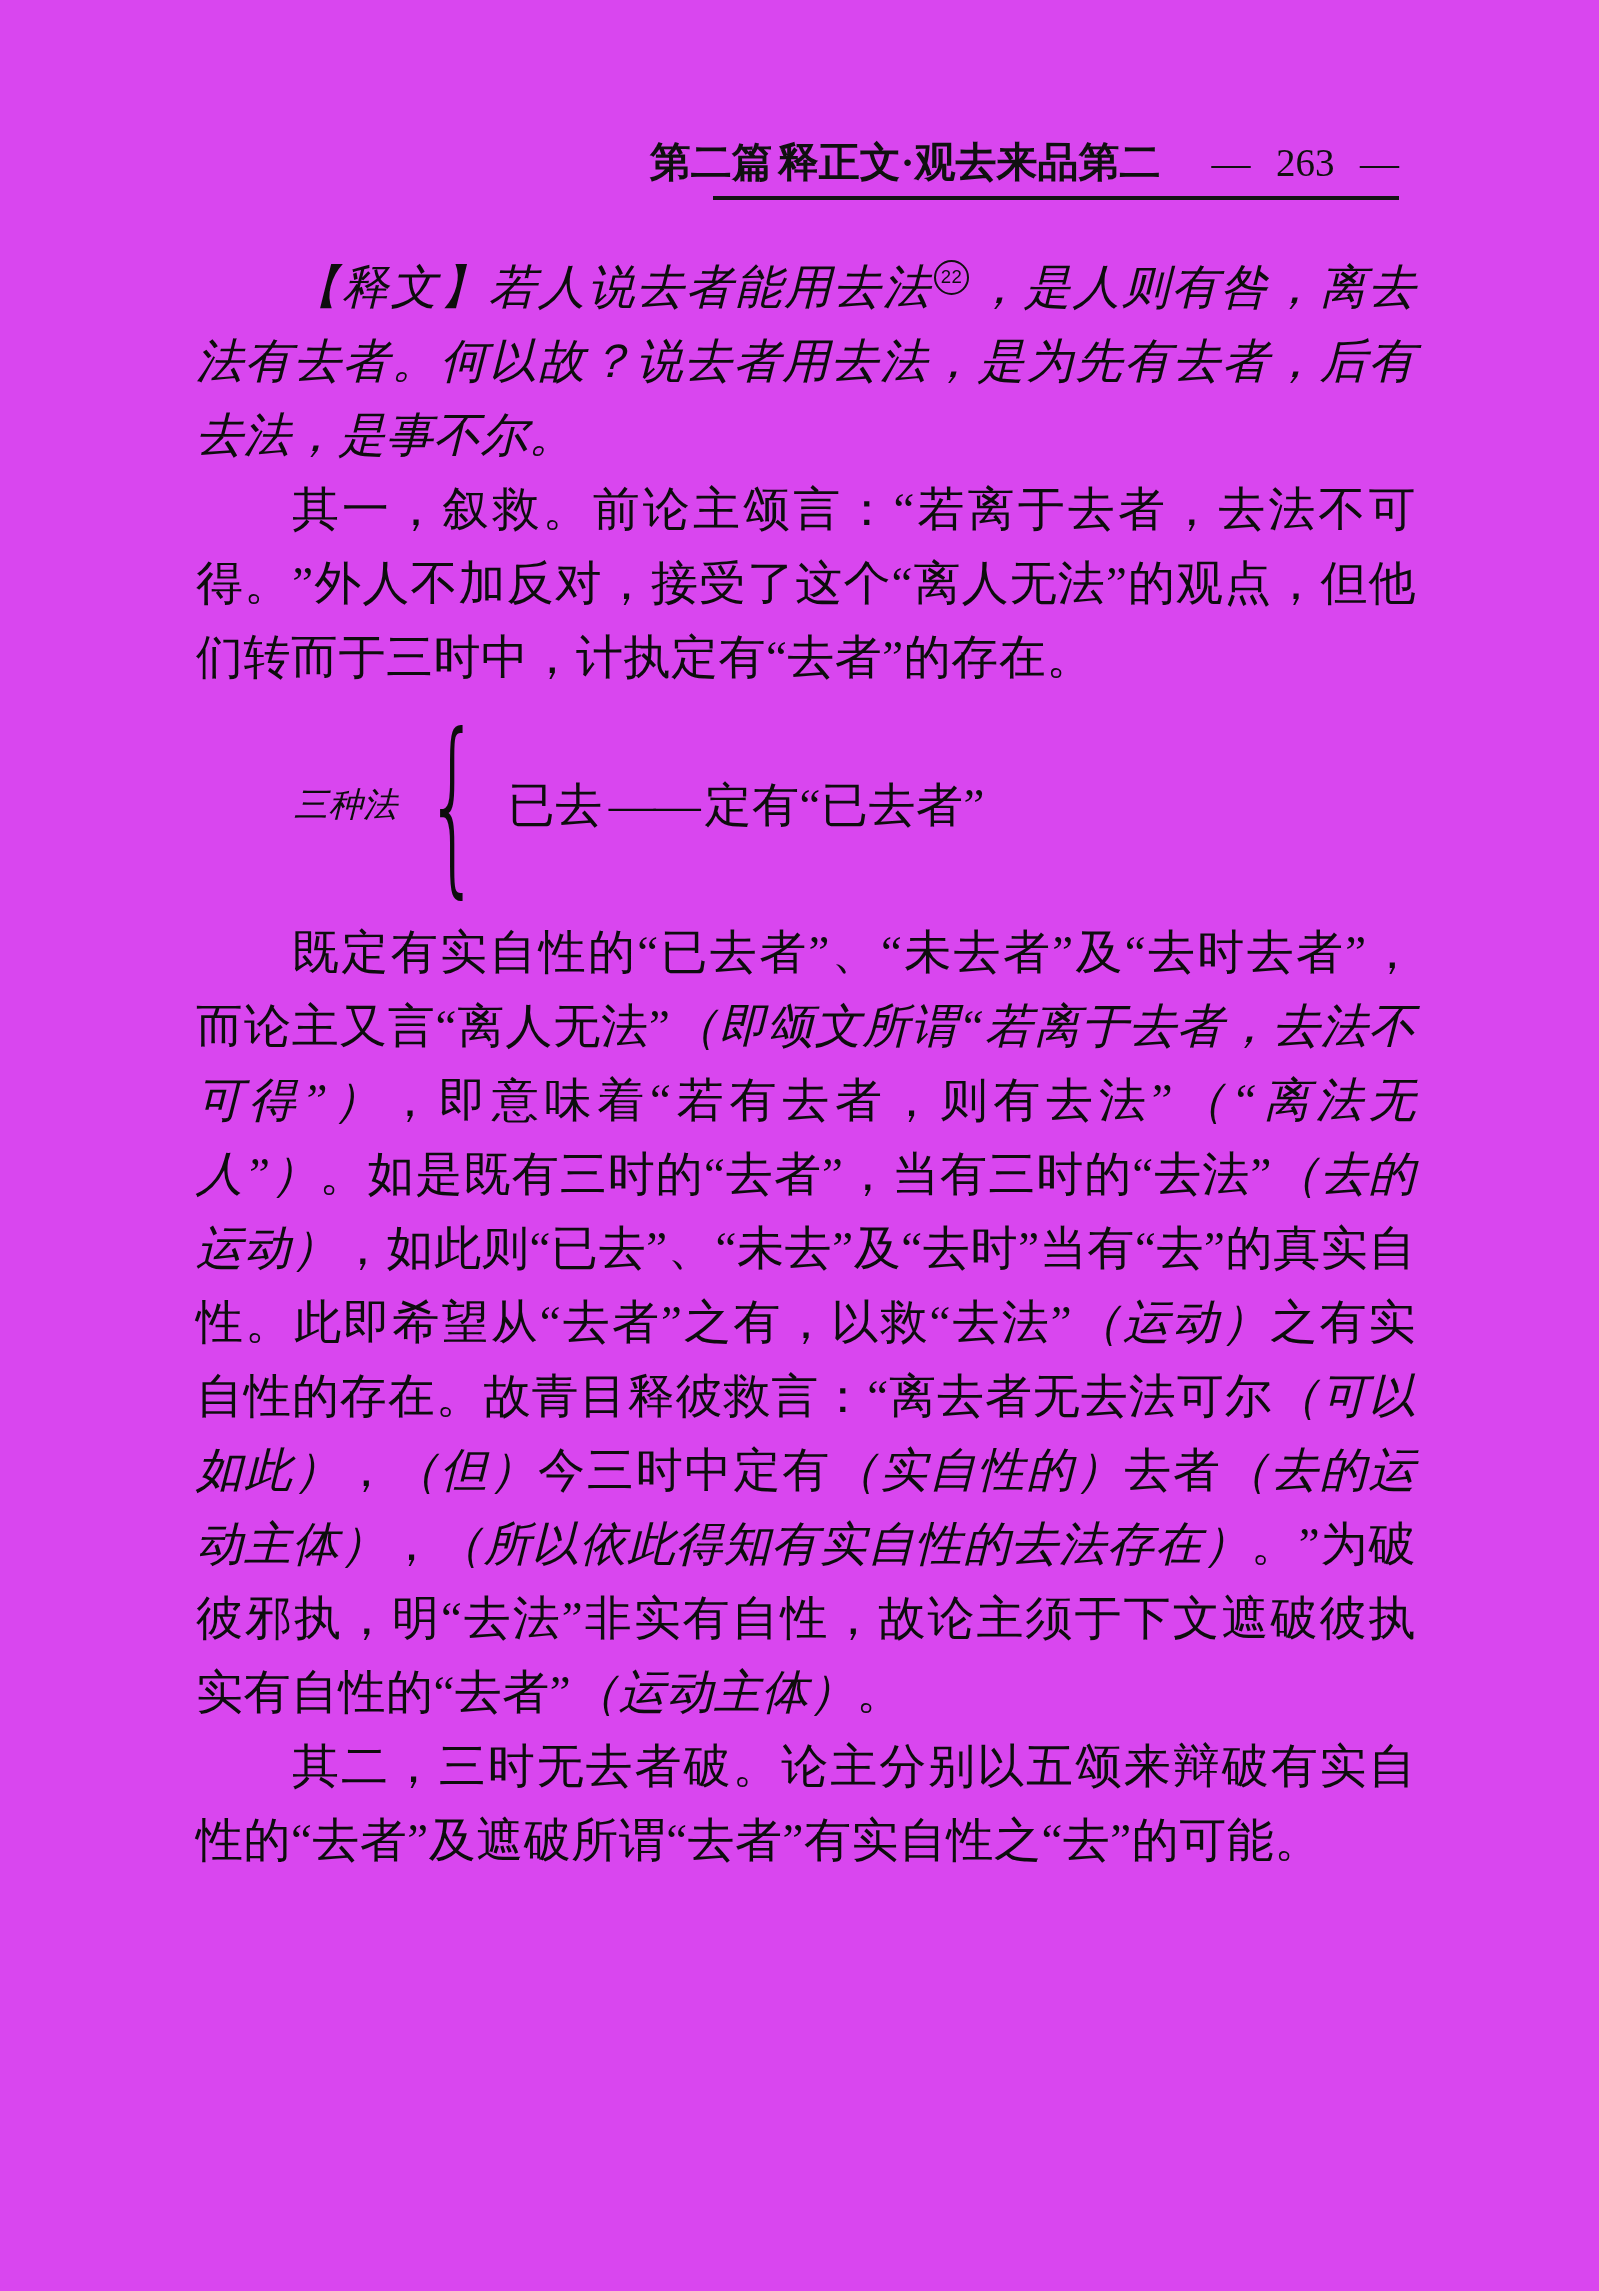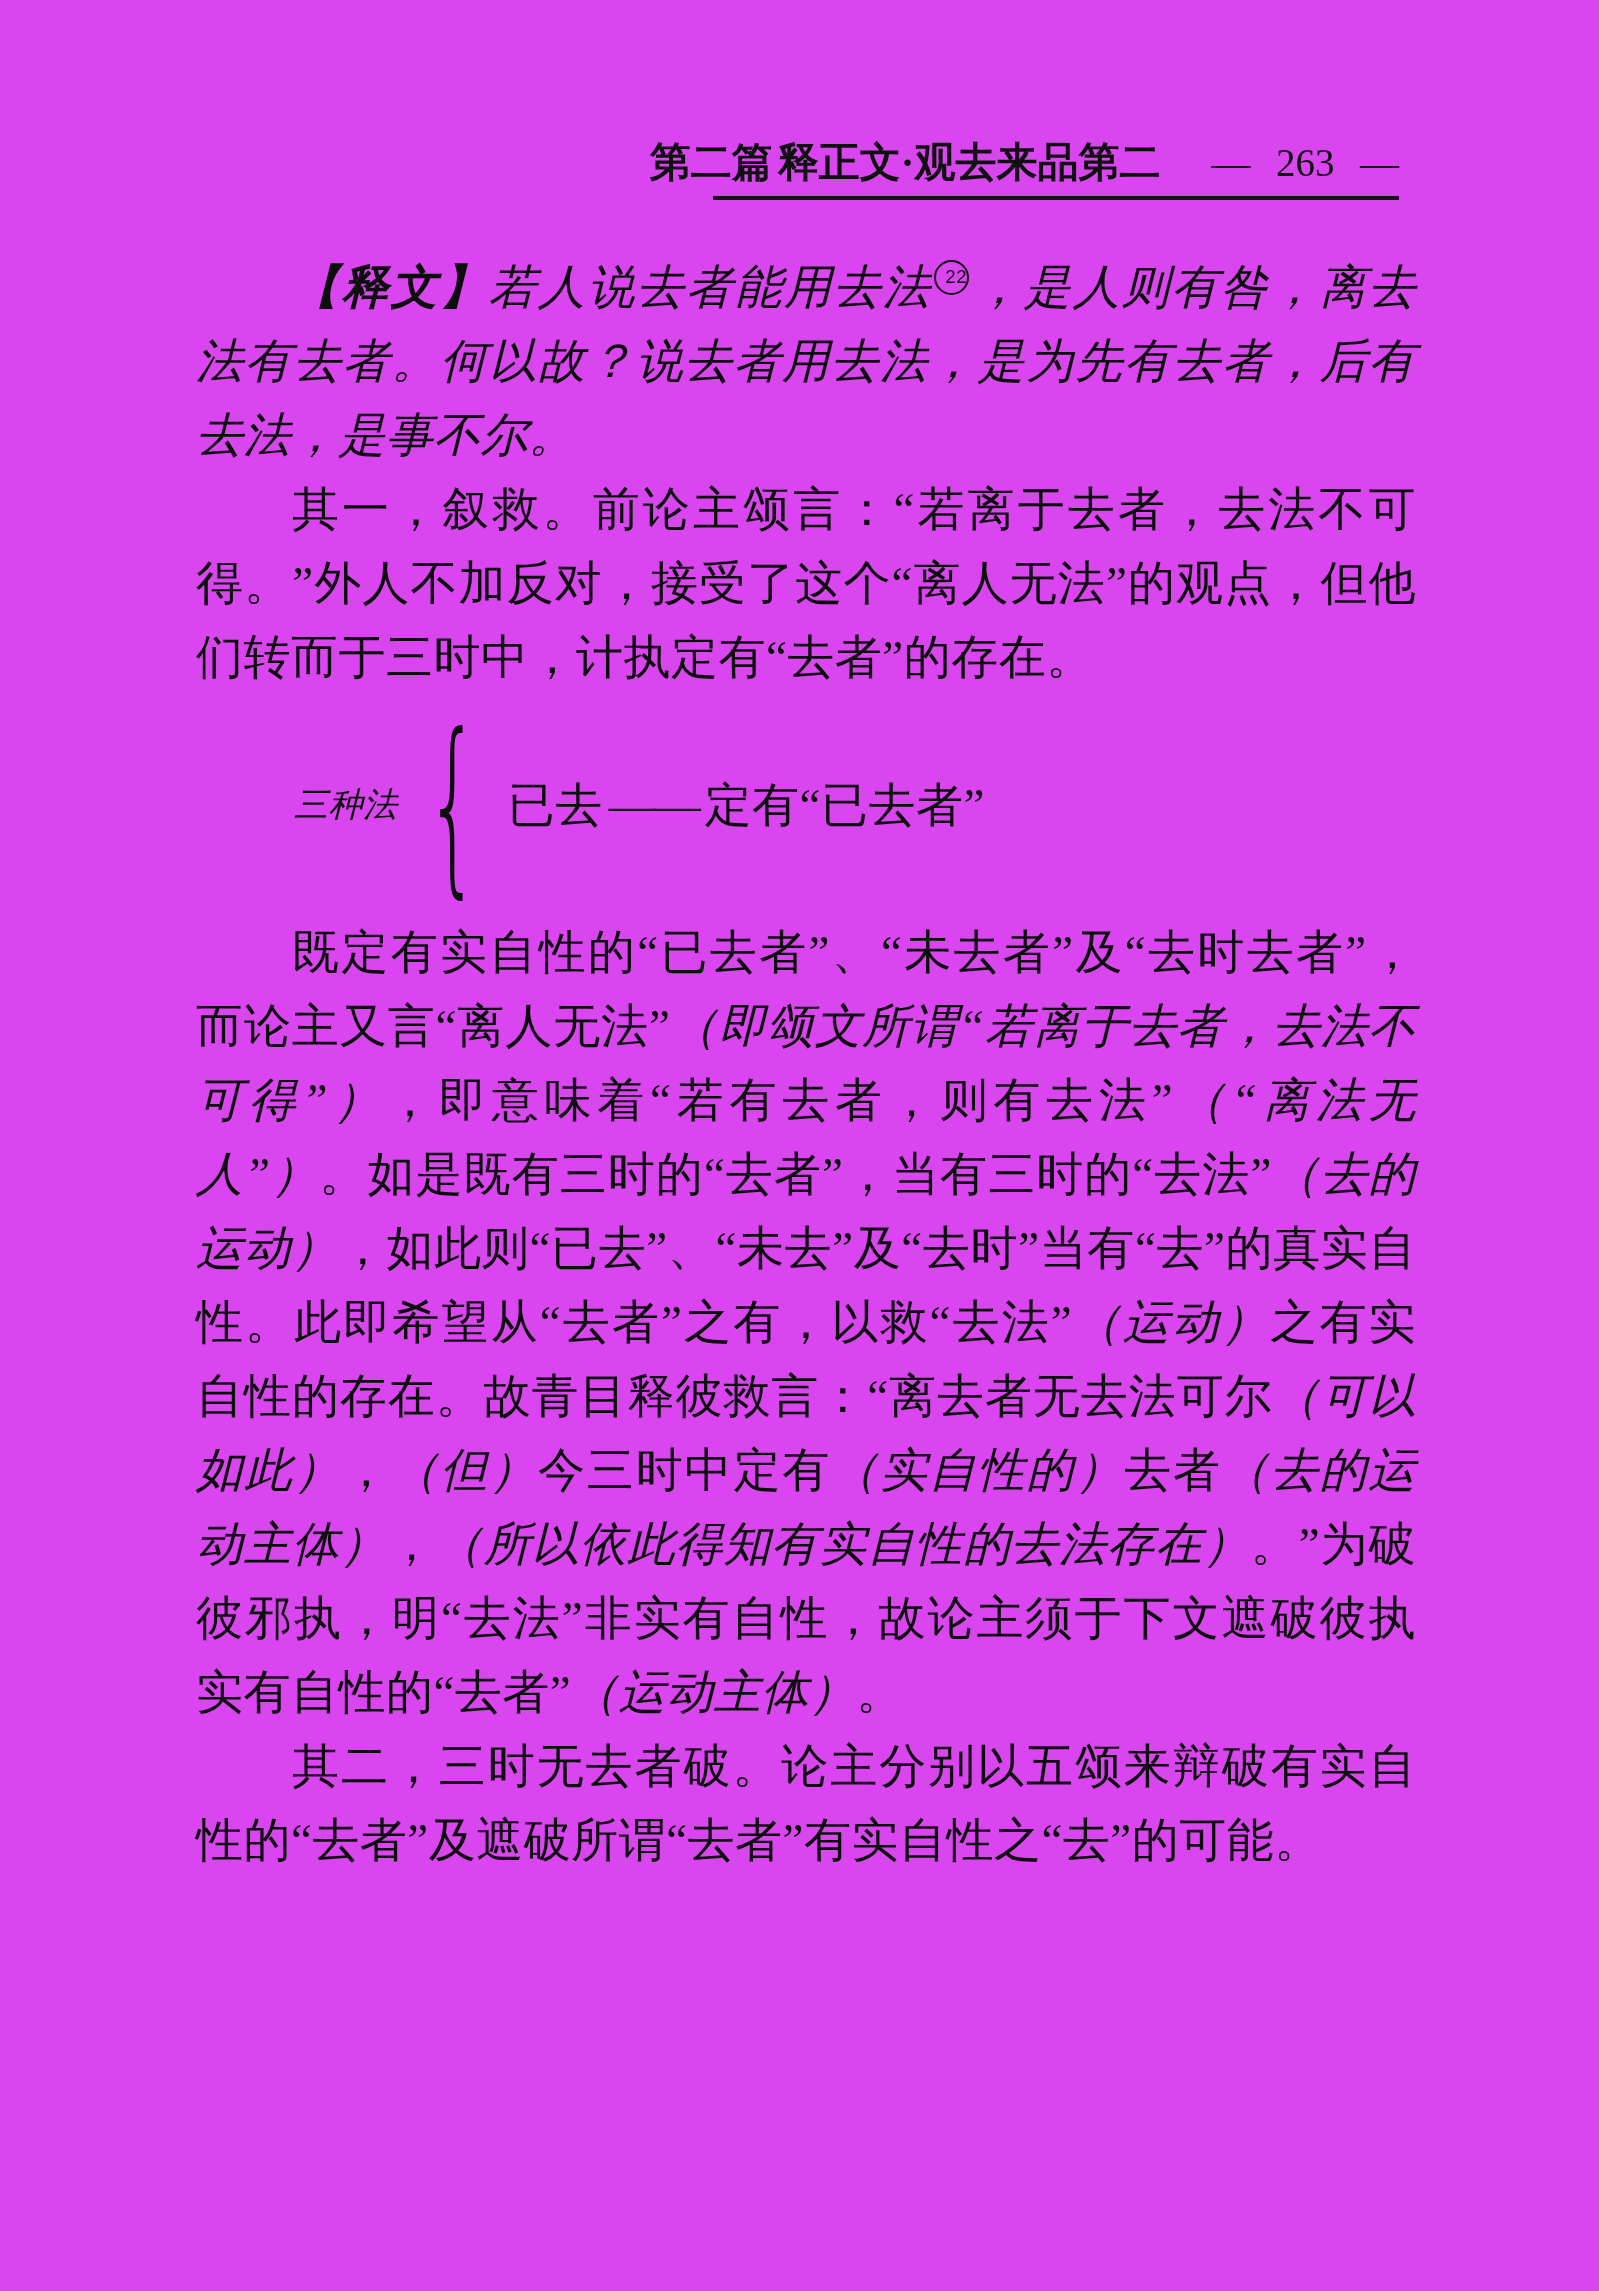--- a/index.html
+++ b/index.html
@@ -49,35 +49,35 @@
     position: absolute;
     left: 196px;
     top: 250px;
     width: 1220px;
     font-size: 47px;
     line-height: 74px;
     text-align: justify;
     letter-spacing: 0.5px;
   }
   .para { margin: 0; text-indent: 96px; }
-  .label { font-weight: bold; margin-top: 16px; }
+  .label { font-weight: normal; margin-top: 16px; }
   .kai   { font-style: italic; }   
 
   
   .fn-badge {
     display: inline-block;
     width: 31px;
     height: 31px;
     line-height: 29px;
     border: 2.9px solid #101010;
     border-radius: 50%;
     font-size: 18.6px;
     font-family: "Liberation Sans", "DejaVu Sans", sans-serif;
     font-style: normal;
-    text-align: right;
+    text-align: center;
     vertical-align: 19.6px;
     margin: 0 3.9px 0 2px;
     text-indent: 0;
   }
 
   
   .diagram {
     display: flex;
     align-items: center;
     padding-left: 98px;

